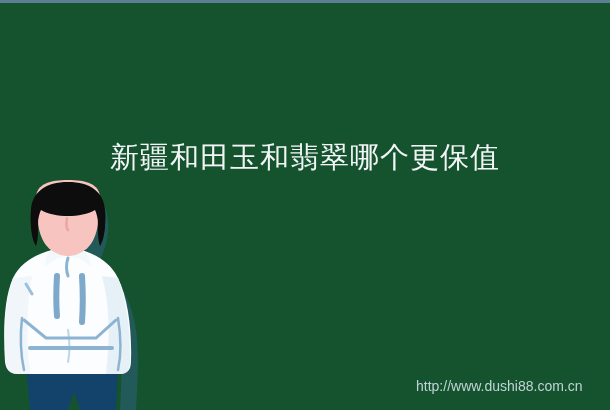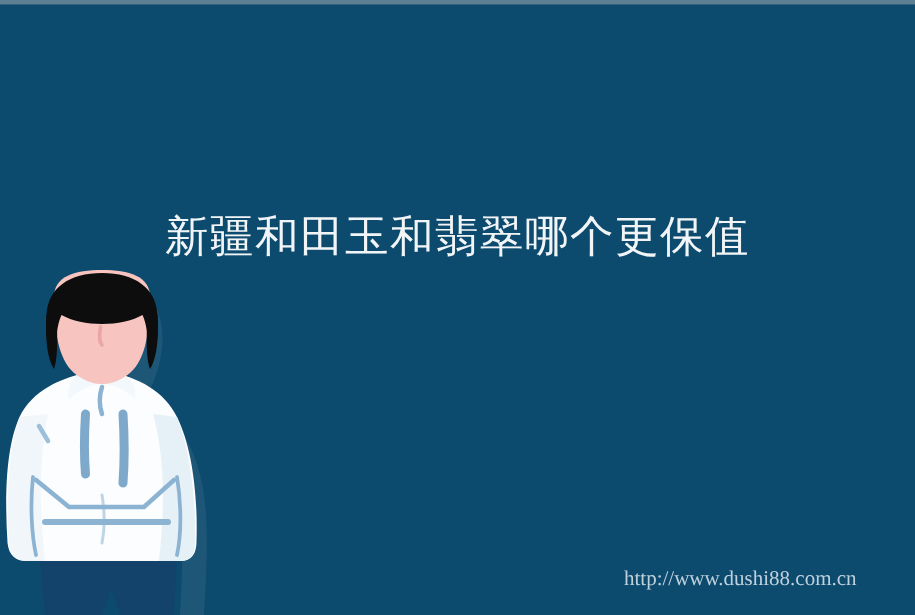--- a/index.html
+++ b/index.html
@@ -5,21 +5,21 @@
   html, body {
     margin: 0;
     padding: 0;
     background: #ffffff;
   }
   #canvas {
     position: relative;
     width: 610px;
     height: 410px;
     overflow: hidden;
-    background: #0c4a6e;
+    background: #14532d;
     font-family: "Liberation Sans", "DejaVu Sans", sans-serif;
   }
   
   #top-band {
     position: absolute;
     left: 0; top: 0;
     width: 610px; height: 3px;
     background: #5c7f93;
   }
   
@@ -39,21 +39,21 @@
   
   #watermark {
     position: absolute;
     left: 416px;
     top: 378px;
     font-size: 14px;
     line-height: 17px;
     color: #cfdde6;
     opacity: 0.92;
     white-space: nowrap;
-    font-family: Liberation Serif, serif;
+    font-family: Liberation Sans, sans-serif;
   }
   
   #person {
     position: absolute;
     left: 0;
     top: 180px;
     width: 150px;
     height: 230px;
   }
   #person svg { display: block; }

